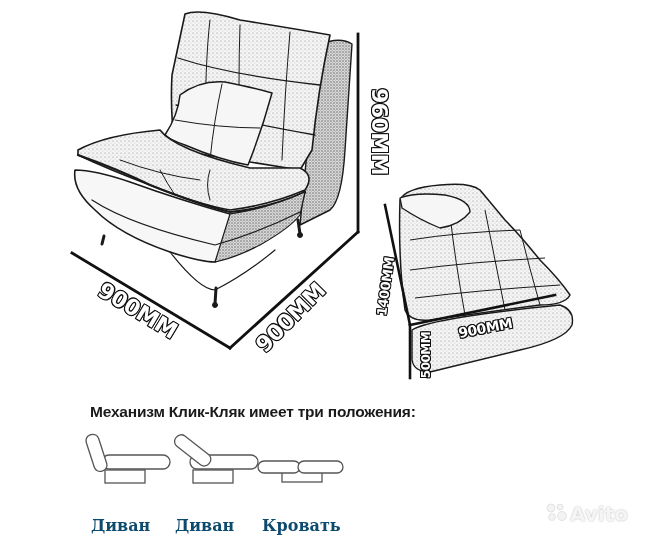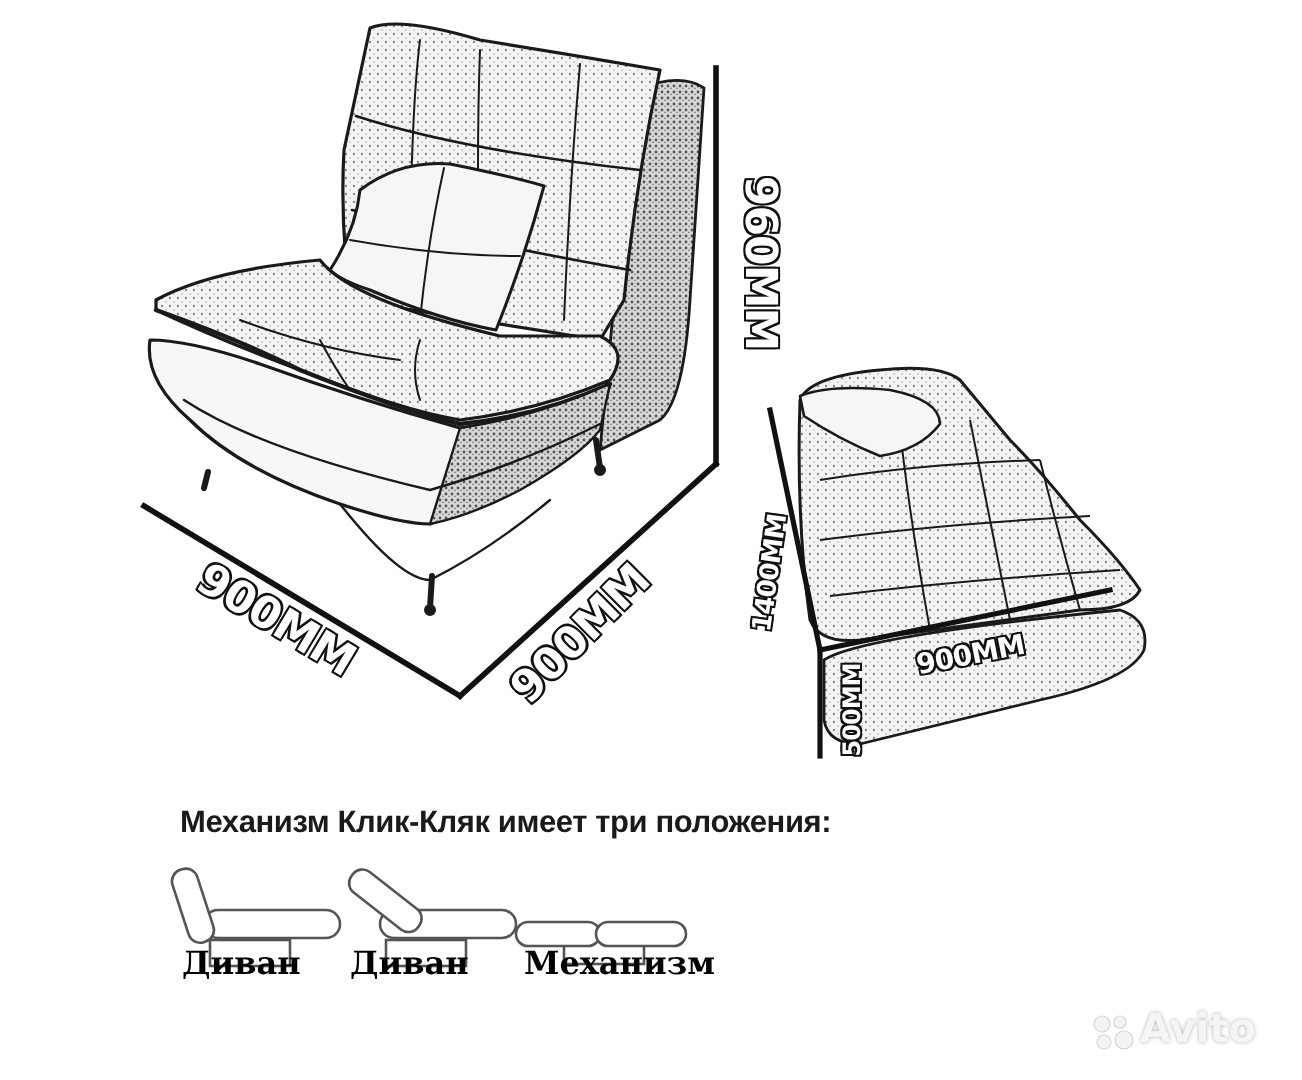--- a/index.html
+++ b/index.html
@@ -18,27 +18,27 @@
     letter-spacing: -0.5px;
   }
   .heading {
     position: absolute; left: 75px; top: 403px;
     font-family: Liberation Sans, sans-serif; font-weight: bold;
     font-size: 15.5px; color: #1a1a1a; white-space: nowrap;
     letter-spacing: -0.2px;
     margin-left: 15px;
   }
   .pos-label {
-    position: absolute; top: 472px;
+    position: absolute; top: 516px;
     font-family: "DejaVu Serif", serif; font-weight: bold;
-    font-size: 16px; color: #000000; white-space: nowrap;
+    font-size: 16px; color: #0c4a6e; white-space: nowrap;
   }
   .watermark {
     position: absolute; left: 545px; top: 502px;
-    display: flex; align-items: flex-end; gap: 3px;
+    display: flex; align-items: flex-start; gap: 3px;
     opacity: 0.9;
   }
   .wm-text {
     font-family: "DejaVu Sans", sans-serif; font-weight: bold;
     font-size: 20px; color: #f4f4f4;
     text-shadow: 0 0 2px rgba(0,0,0,0.35);
   }
 </style>
 </head>
 <body>
@@ -143,21 +143,21 @@
 <div class="dim" style="left:247px; top:305px; font-size:22px; transform: rotate(-45deg);">900MM</div>
 <div class="dim" style="left:336px; top:119px; font-size:22px; transform: rotate(90deg);">960MM</div>
 <div class="dim" style="left:356px; top:279px; font-size:13px; transform: rotate(-82deg);">1400MM</div>
 <div class="dim" style="left:458px; top:320px; font-size:14px; transform: rotate(-11deg);">900MM</div>
 <div class="dim" style="left:403px; top:348px; font-size:12px; transform: rotate(-90deg);">500MM</div>
 
 <div class="heading">Механизм Клик-Кляк имеет три положения:</div>
 
 <div class="pos-label" style="left:91px;">Диван</div>
 <div class="pos-label" style="left:175px;">Диван</div>
-<div class="pos-label" style="left:262px;">Механизм</div>
+<div class="pos-label" style="left:262px;">Кровать</div>
 
 <div class="watermark">
   <svg width="22" height="20" viewBox="0 0 22 20">
     <circle cx="6" cy="6" r="4" fill="#f2f2f2" stroke="#d0d0d0" stroke-width="0.6"></circle>
     <circle cx="15" cy="5" r="3" fill="#f2f2f2" stroke="#d0d0d0" stroke-width="0.6"></circle>
     <circle cx="7" cy="15" r="3.5" fill="#f2f2f2" stroke="#d0d0d0" stroke-width="0.6"></circle>
     <circle cx="17" cy="14" r="4.5" fill="#f2f2f2" stroke="#d0d0d0" stroke-width="0.6"></circle>
   </svg>
   <span class="wm-text">Avito</span>
 </div>

